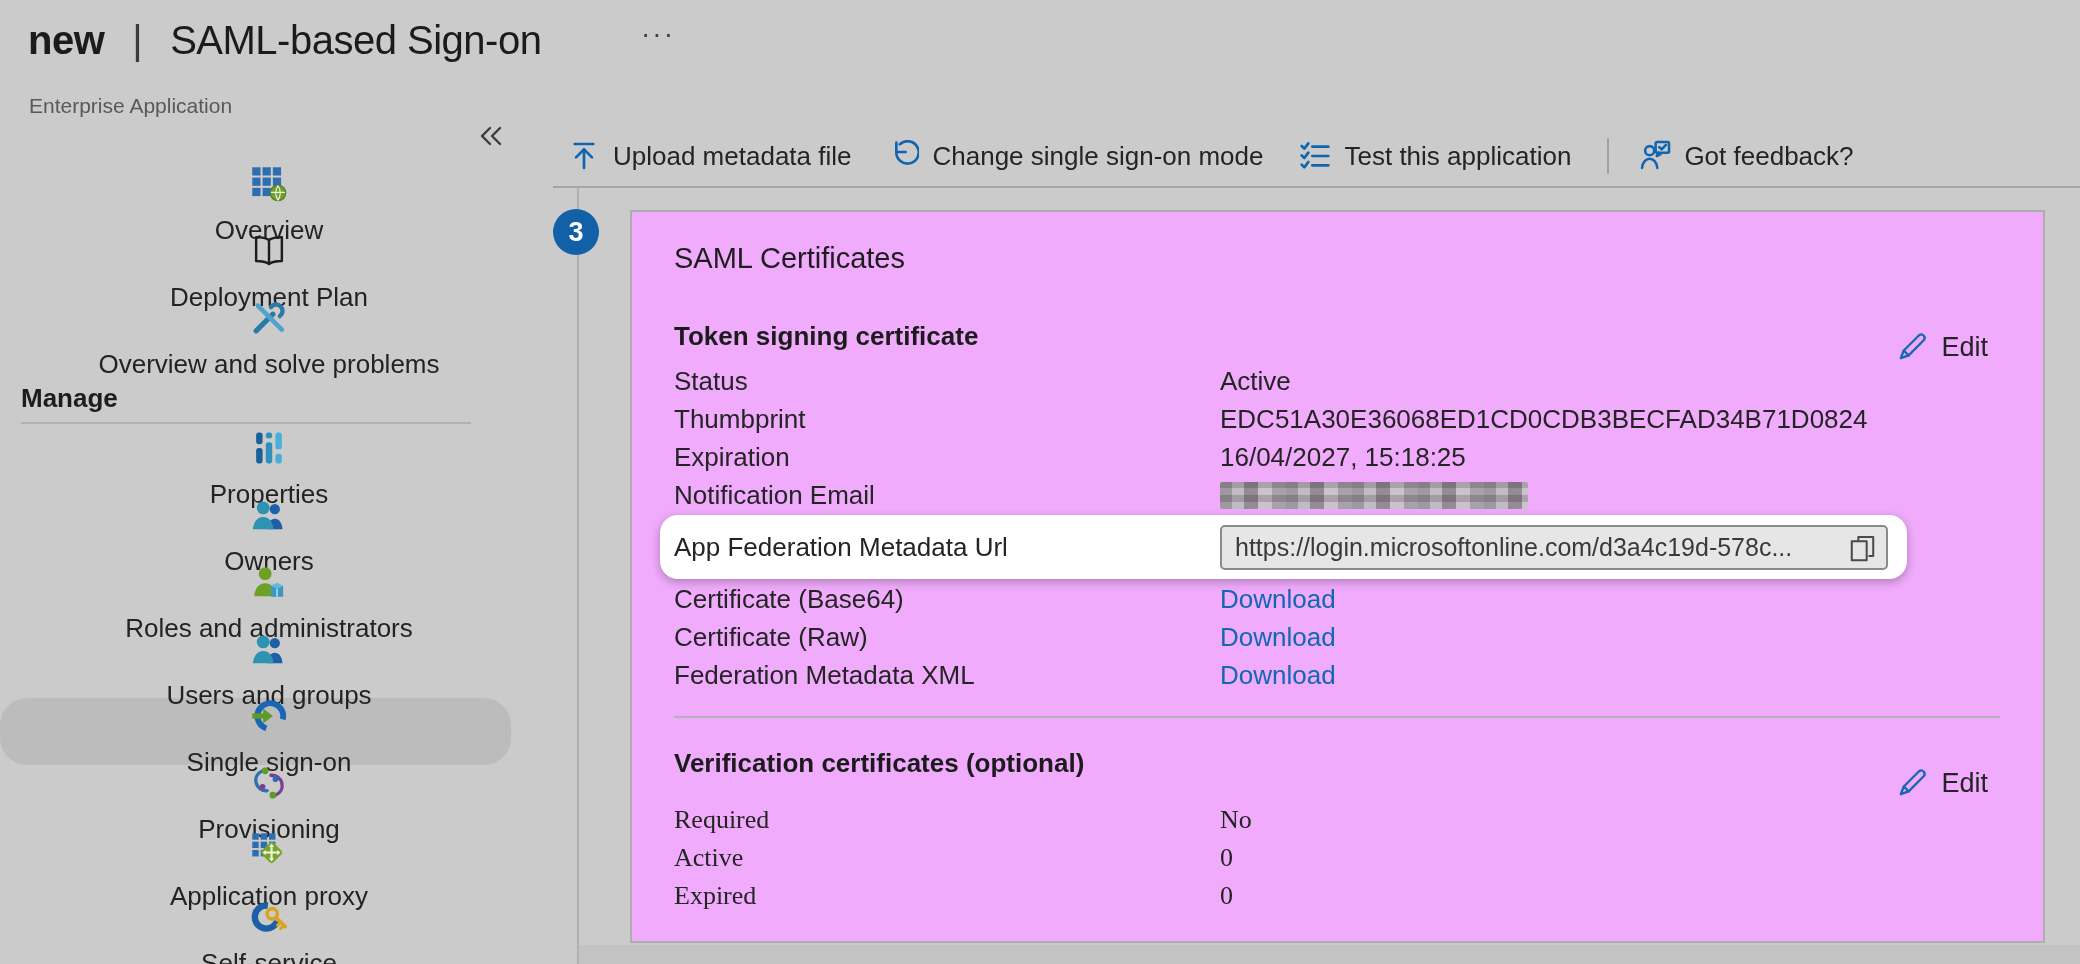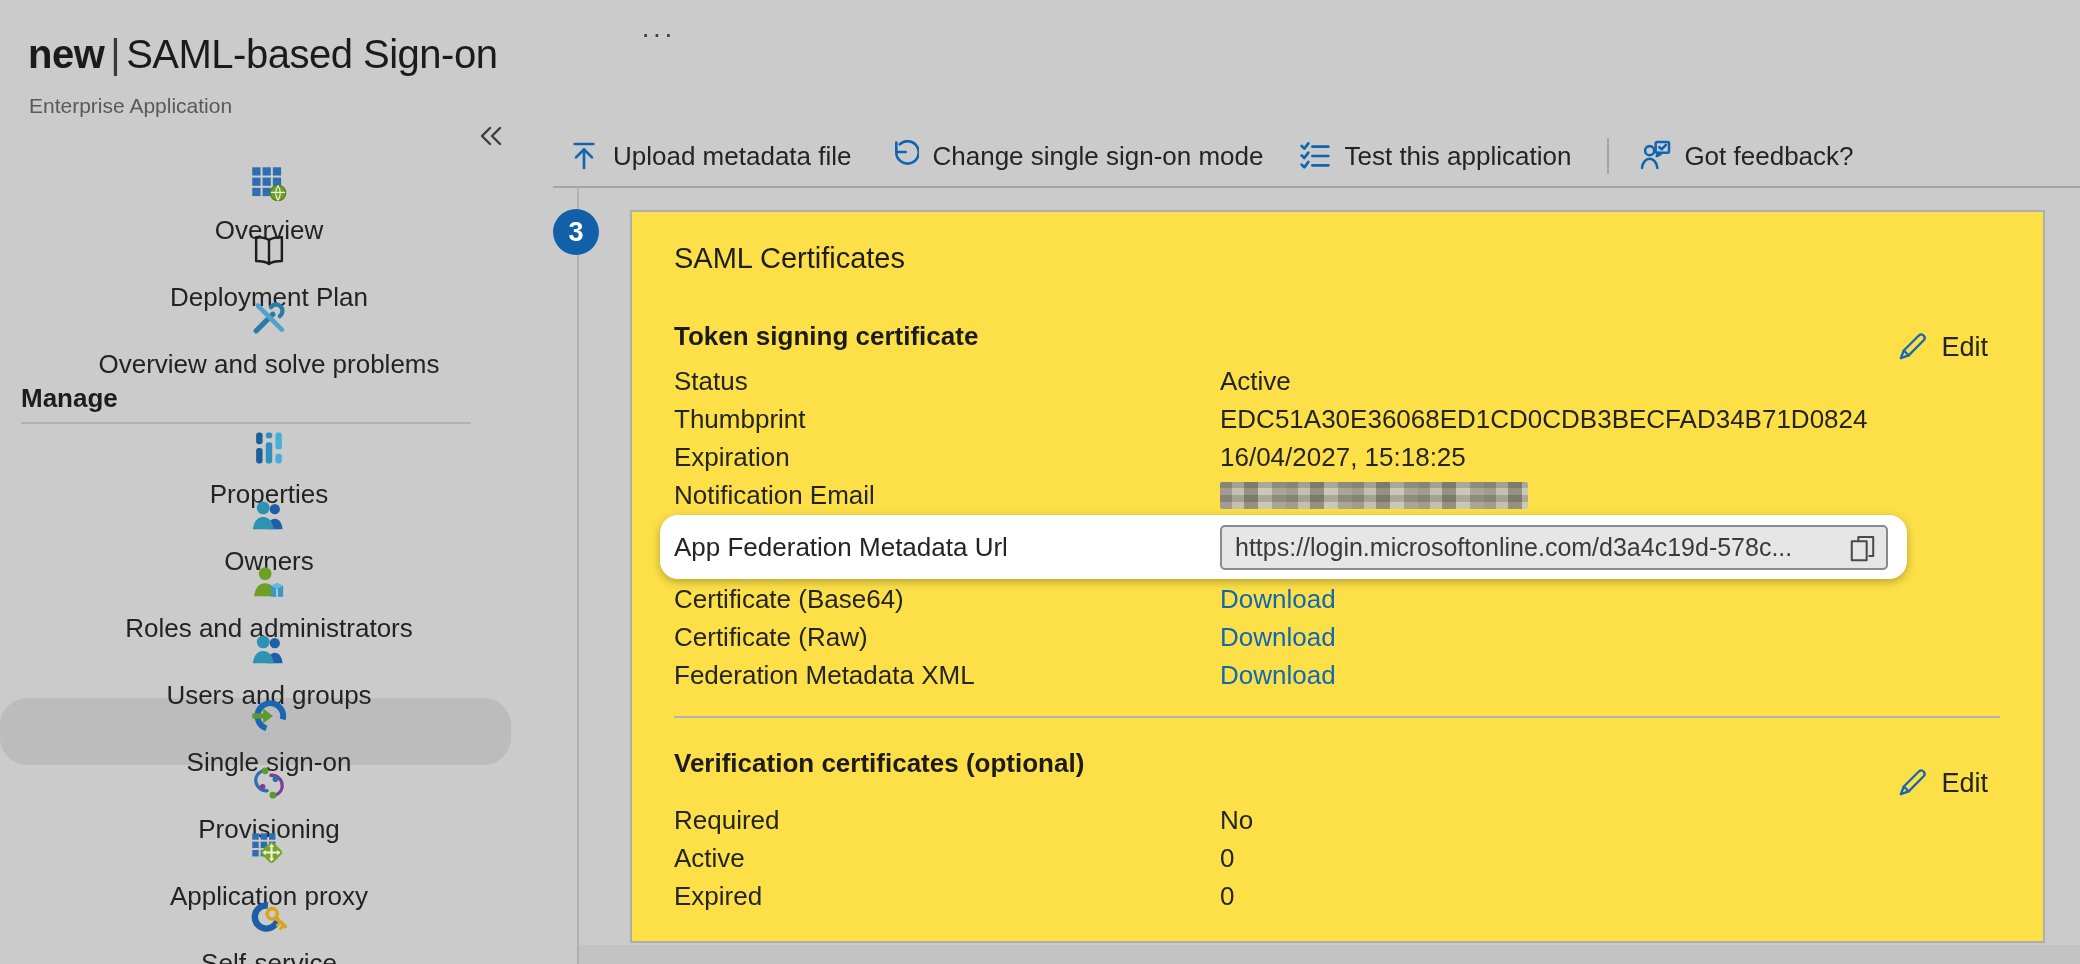--- a/index.html
+++ b/index.html
@@ -4,22 +4,22 @@
 <style>
   * { margin:0; padding:0; box-sizing:border-box; }
   html,body { background:#b9b9b9; }
   body { font-family:"Liberation Sans", sans-serif; }
   .screen {
     position:relative; width:2080px; height:964px;
     background:#cbcbcb; overflow:hidden; color:#1f1f1f;
   }
 
   
-  .hdr-title { position:absolute; left:28px; top:32px; font-size:40px; letter-spacing:-0.5px;
-               display:flex; align-items:center; gap:6px; color:#1b1b1b; }
+  .hdr-title { position:absolute; left:28px; top:18px; font-size:40px; letter-spacing:-0.5px;
+               display:flex; align-items:center; gap:28px; color:#1b1b1b; }
   .hdr-title .bold { font-weight:700; }
   .hdr-title .pipe { font-weight:300; color:#3a3a3a; }
   .hdr-more { position:absolute; left:641px; top:18px; font-size:28px; color:#3f3f3f;
               letter-spacing:2px; cursor:default; }
   .hdr-sub { position:absolute; left:29px; top:94px; font-size:21px; color:#595959; }
 
   
   .toolbar { position:absolute; left:568px; top:128px; height:56px;
              display:flex; align-items:center; }
   .tb-item { display:flex; align-items:center; gap:13px; font-size:26px; color:#242424;
@@ -40,25 +40,25 @@
   .side-divider { margin:2px 0 6px 21px; width:450px; height:0; border-top:2px solid #b2b2b2; }
   .v-divider { position:absolute; left:577px; top:187px; bottom:0; width:2px; background:#b0b0b0; }
 
   
   .step-badge { position:absolute; left:553px; top:209px; width:46px; height:46px; border-radius:50%;
                 background:#1261a8; color:#fff; font-size:27px; font-weight:700;
                 display:flex; align-items:center; justify-content:center; z-index:3; }
 
   
   .panel { position:absolute; left:630px; top:210px; width:1415px; height:733px;
-           border:2px solid #aeaeae; background:#fde047; padding:0 43px 0 42px; }
+           border:2px solid #aeaeae; background:#f0abfc; padding:0 43px 0 42px; }
   .panel-title { margin-top:30px; font-size:29px; color:#1d1d1d; }
   .sec-heading { margin-top:46px; font-size:26px; font-weight:700; color:#1b1b1b; }
   .rows { margin-top:10px; }
-  .rows2 { margin-top:22px; }
+  .rows2 { margin-top:22px;font-family:Liberation Serif, serif; }
   .kv-row { display:flex; align-items:center; height:38px; font-size:26px; }
   .kv-label { width:546px; color:#242424; flex:0 0 auto; }
   .kv-value { color:#242424; }
   .link { color:#1267b2; cursor:pointer; text-decoration:none; }
 
   
   .redacted-blur { width:308px; height:27px; border-radius:2px; opacity:.9;
     background-image:
       repeating-linear-gradient(90deg,#969696 0 12px,#bdbdbd 12px 24px,#898989 24px 38px,#c6c6c6 38px 52px,#a0a0a0 52px 66px),
       repeating-linear-gradient(0deg,rgba(255,255,255,.35) 0 7px,rgba(0,0,0,.18) 7px 14px);

